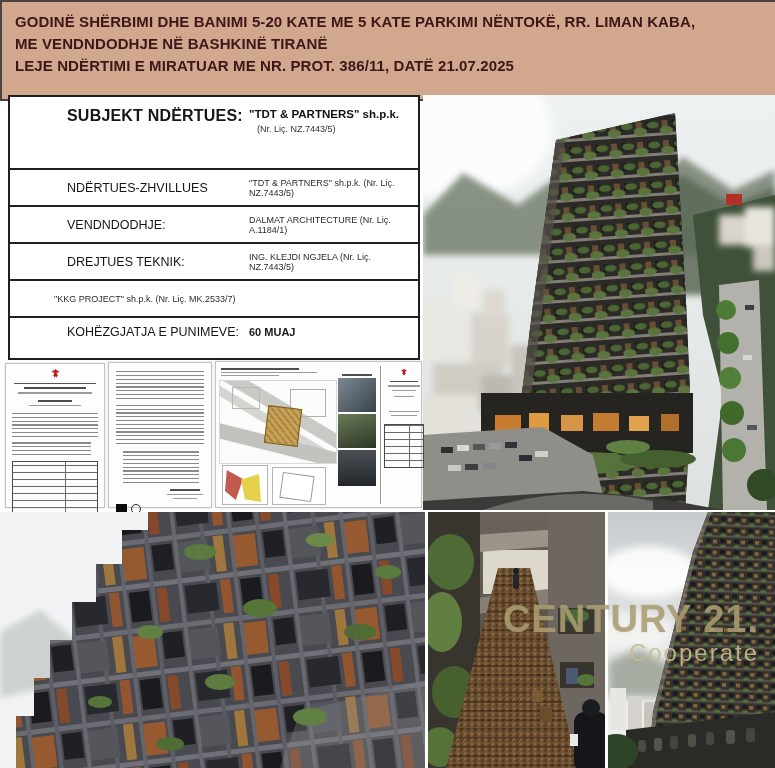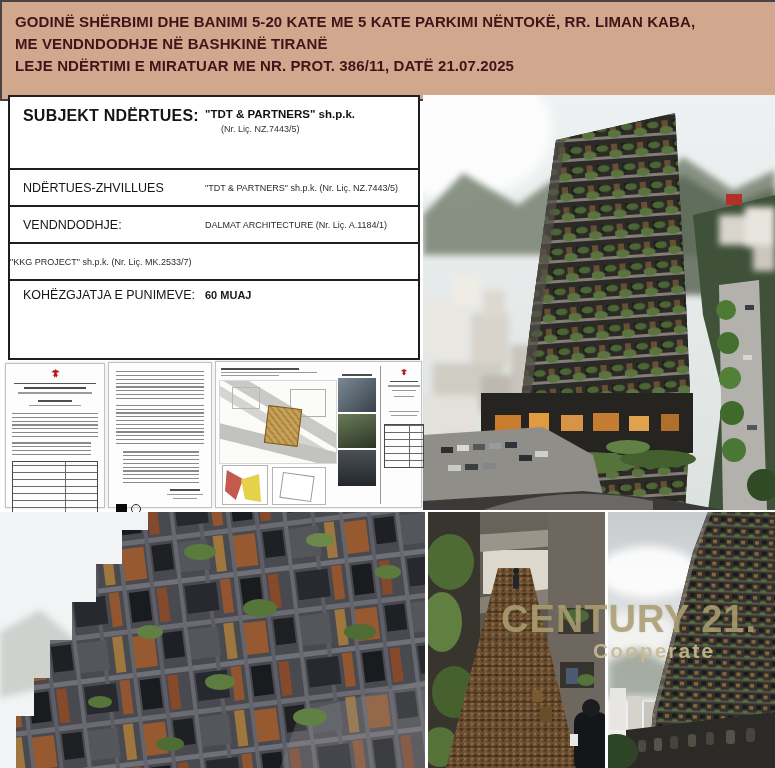--- a/index.html
+++ b/index.html
@@ -9,46 +9,46 @@
 
   
   .header{left:0;top:0;width:762px;height:88px;background:#d1a88e;
           border:2px solid #4a4342;padding:9px 0 0 13px;box-sizing:content-box;}
   .header .hline{font-size:15px;font-weight:700;color:#3f1519;line-height:22px;
                  letter-spacing:.1px;white-space:nowrap;}
 
   
   .info-table{left:8px;top:95px;width:412px;height:265px;border:2px solid #1f1f1f;
               background:#fff;display:flex;flex-direction:column;box-sizing:border-box;}
-  .trow{display:flex;border-top:2px solid #1f1f1f;flex:0 0 auto;align-items:center;}
+  .trow{display:flex;border-top:2px solid #1f1f1f;flex:0 0 auto;align-items:center;padding-left:44px;}
   .trow:first-child{border-top:none;}
   .trow .lbl{width:182px;padding-left:13px;font-size:12.5px;color:#151515;flex:0 0 auto;}
   .trow .val{flex:1;font-size:9px;color:#2b2b2b;padding-right:4px;}
   .trow-1{height:61px;align-items:flex-start;padding-top:10px;}
   .trow-1 .lbl{font-size:16px;font-weight:700;letter-spacing:.2px;}
   .trow-1 .val{padding-top:1px;}
   .v-main{font-size:11.5px;font-weight:700;color:#111;}
-  .v-note{font-size:9px;color:#333;margin-top:4px;margin-left:16px;}
+  .v-note{font-size:9px;color:#333;margin-top:4px;margin-left:8px;}
   .trow-mid{height:35px;justify-content:space-between;}
   .trow-last{height:27px;}
   .trow-last .val{font-size:11px;font-weight:700;color:#1a1a1a;}
 
   
   .photo{overflow:hidden;}
   .main-photo{left:423px;top:95px;width:352px;height:415px;}
   .facade-photo{left:0;top:512px;width:425px;height:256px;}
   .stairs-photo{left:428px;top:512px;width:177px;height:256px;}
   .tower-photo{left:608px;top:512px;width:167px;height:256px;}
   svg{display:block;}
 
   
-  .watermark{left:501px;top:598px;width:273px;z-index:6;pointer-events:none;}
+  .watermark{left:486px;top:598px;width:273px;z-index:6;pointer-events:none;text-align:right;}
   .wm1{font-size:38px;font-weight:700;letter-spacing:1px;white-space:nowrap;
        color:rgba(173,159,115,.85);text-shadow:0 0 2px rgba(120,108,70,.25);}
-  .wm2{font-size:21px;font-weight:700;letter-spacing:2px;margin:-2px 0 0 92px;
+  .wm2{font-size:24px;font-weight:400;letter-spacing:2px;margin:-2px 0 0 92px;
        color:rgba(198,186,144,.9);white-space:nowrap;}
 
   
   .doc{background:#fdfdfd;border:1px solid #c2c2c2;box-shadow:0 0 2px rgba(0,0,0,.18);
        box-sizing:border-box;}
   .doc1{left:5px;top:363px;width:100px;height:145px;padding:4px 6px;}
   .doc2{left:108px;top:362px;width:104px;height:146px;padding:6px 7px;}
   .doc3{left:215px;top:361px;width:207px;height:147px;}
   .eagle{width:13px;height:13px;margin:0 auto;display:block;}
   .rule{height:1px;background:#555;margin:2px 2px;}
@@ -78,20 +78,24 @@
       <div class="v-note">(Nr. Liç. NZ.7443/5)</div>
     </div>
   </div>
   <div class="trow trow-mid">
     <div class="lbl">NDËRTUES-ZHVILLUES</div>
     <div class="val">"TDT &amp; PARTNERS" sh.p.k. (Nr. Liç. NZ.7443/5)</div>
   </div>
   <div class="trow trow-mid">
     <div class="lbl">VENDNDODHJE:</div>
     <div class="val">DALMAT ARCHITECTURE (Nr. Liç. A.1184/1)</div>
+  </div>
+  <div class="trow trow-mid">
+    <div class="lbl">DREJTUES TEKNIK:</div>
+    <div class="val">ING. KLEJDI NGJELA (Nr. Liç. NZ.7443/5)</div>
   </div>
   <div class="trow trow-mid">
     <div class="val">"KKG PROJECT" sh.p.k. (Nr. Liç. MK.2533/7)</div>
   </div>
   <div class="trow trow-last">
     <div class="lbl">KOHËZGJATJA E PUNIMEVE:</div>
     <div class="val">60 MUAJ</div>
   </div>
 </div>
 

